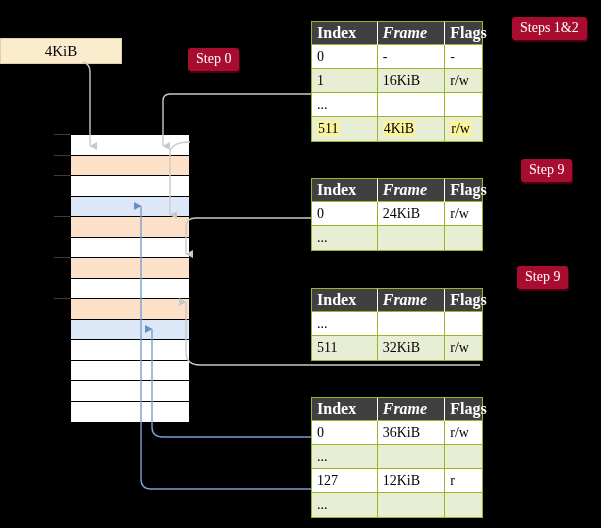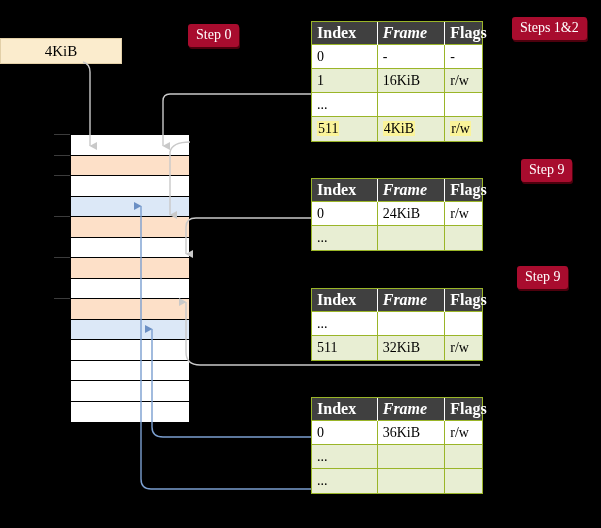--- a/index.html
+++ b/index.html
@@ -203,30 +203,35 @@
             <tr class="plain">
               <td>0</td>
               <td>36KiB</td>
               <td>r/w</td>
             </tr>
             <tr class="alt">
               <td>...</td>
               <td></td>
               <td></td>
             </tr>
+            <tr class="plain">
+              <td>127</td>
+              <td>12KiB</td>
+              <td>r</td>
+            </tr>
             <tr class="alt">
               <td>...</td>
               <td></td>
               <td></td>
             </tr>
           </tbody>
         </table>
       </div>
     </div>
 
   <div id="badges">
-      <div class="badge" style="left: 188px; top: 24px;">Step 0</div>
+      <div class="badge" style="left: 188px; top: 48px;">Step 0</div>
       <div class="badge" style="left: 512px; top: 17px;">Steps 1&amp;2</div>
       <div class="badge" style="left: 521px; top: 159px;">Step 9</div>
       <div class="badge" style="left: 517px; top: 266px;">Step 9</div>
     </div>
 
 </div>
 
 </body></html>

